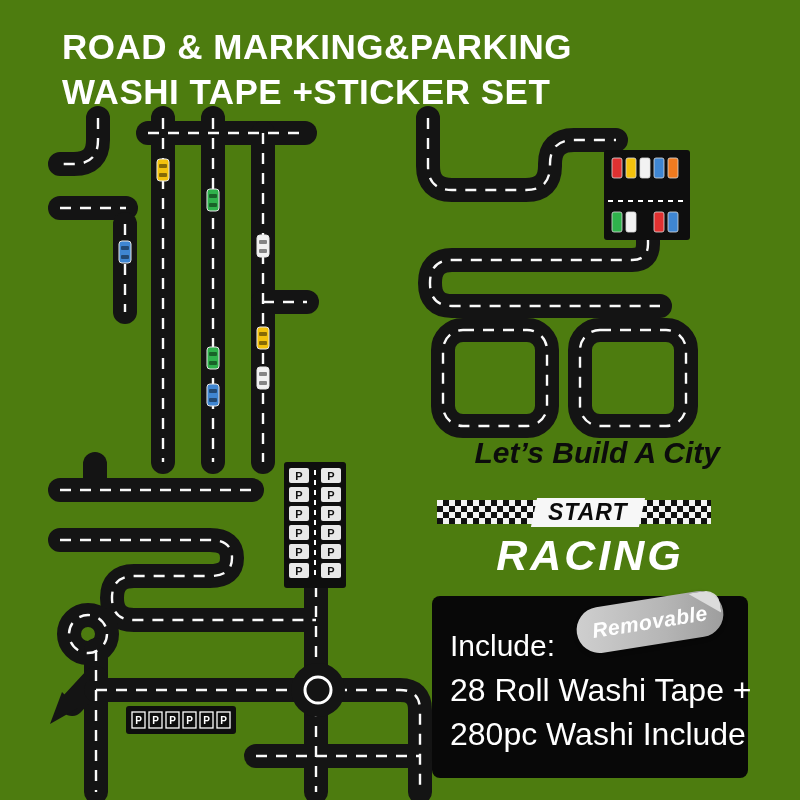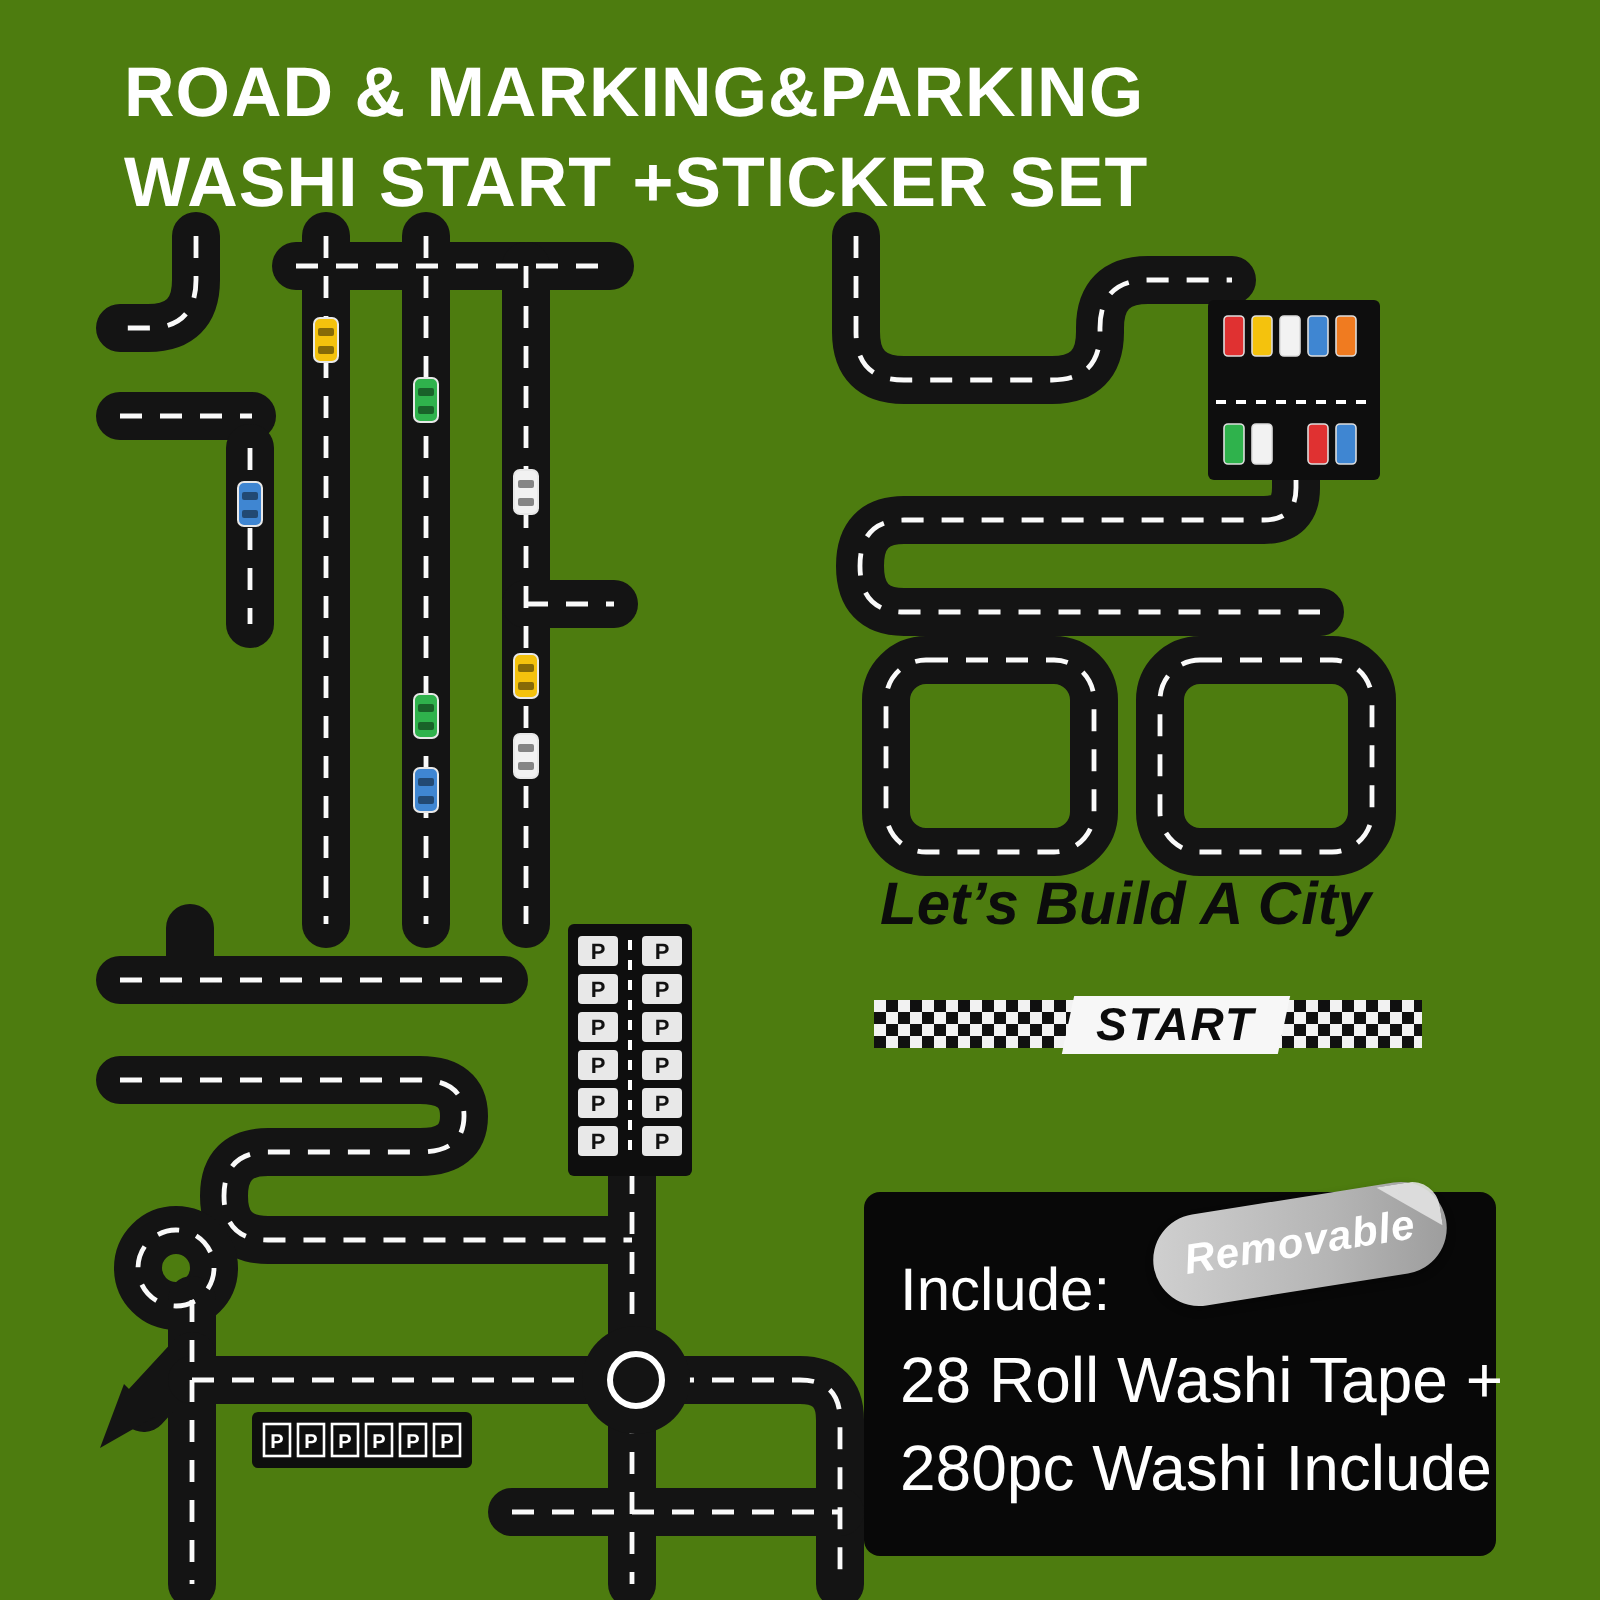--- a/index.html
+++ b/index.html
@@ -21,21 +21,21 @@
   .p-dark { font:bold 11px "Liberation Sans", sans-serif; fill:#111111; text-anchor:middle; }
   .p-light { font:bold 10px "Liberation Sans", sans-serif; fill:#ffffff; text-anchor:middle; }
   .car-body { stroke:#e8e8e8; stroke-width:1; }
   .car-win { fill:rgba(0,0,0,0.45); }
   .pcar { stroke:#dddddd; stroke-width:0.8; }
   .c-yellow{fill:#f4c20d} .c-green{fill:#2fb24c} .c-blue{fill:#3f86d2}
   .c-white{fill:#f2f2f2} .c-red{fill:#e03131} .c-orange{fill:#f07b20}
   .ring { fill:none; stroke:#ffffff; stroke-width:3; }
   .dashline { fill:none; stroke:#ffffff; stroke-width:2; stroke-dasharray:5 5; }
 
-  .tagline { position:absolute; left:440px; top:436px; width:280px; text-align:left;
+  .tagline { position:absolute; left:440px; top:436px; width:280px; text-align:right;
     font-size:30px; font-weight:bold; font-style:italic; color:#0c0c0c; }
   .start-band { position:absolute; left:437px; top:500px; width:274px; height:24px;
     background:repeating-conic-gradient(#101010 0% 25%, #f2f2f2 0% 50%);
     background-size:12px 12px; display:flex; align-items:center; justify-content:center; }
   .start-plate { background:#f7f7f7; padding:1px 14px; transform:translateX(14px) skewX(-12deg); }
   .start-plate > span { display:inline-block; transform:skewX(12deg); font-size:23px;
     font-weight:bold; font-style:italic; color:#0b0b0b; letter-spacing:1px; }
   .racing { position:absolute; left:460px; top:531px; width:260px; text-align:center;
     font-size:43px; font-weight:bold; font-style:italic; color:#ffffff; letter-spacing:3px; }
 
@@ -56,21 +56,21 @@
   .badge span { position:relative; font-size:21px; font-weight:bold; font-style:italic;
     color:#ffffff; letter-spacing:0.5px; }
 </style>
 </head>
 <body>
 
 <div class="poster">
 
   <div class="title">
     <div>ROAD &amp; MARKING&amp;PARKING</div>
-    <div>WASHI START +STICKER SET</div>
+    <div>WASHI TAPE +STICKER SET</div>
   </div>
 
   <svg class="roads" width="800" height="800" viewBox="0 0 800 800">
 
     <g>
       <path class="road" d="M 98 118 V 140 Q 98 164 74 164 H 60"></path>
       <path class="road" d="M 60 208 H 126"></path>
       <path class="road" d="M 148 133 H 305"></path>
       <path class="road" d="M 163 118 V 462"></path>
       <path class="road" d="M 213 118 V 462"></path>
@@ -226,20 +226,21 @@
   </svg>
 
   <div class="tagline">Let’s Build A City</div>
 
   <div class="start-band">
     <span class="start-plate">
       <span>START</span>
     </span>
   </div>
 
+  <div class="racing">RACING</div>
 
   <div class="include-box">
     <div class="inc-line inc-title">Include:</div>
     <div class="inc-line">28 Roll Washi Tape +</div>
     <div class="inc-line">280pc Washi Include</div>
   </div>
 
   <div class="badge">
     <span>Removable</span>
   </div>

